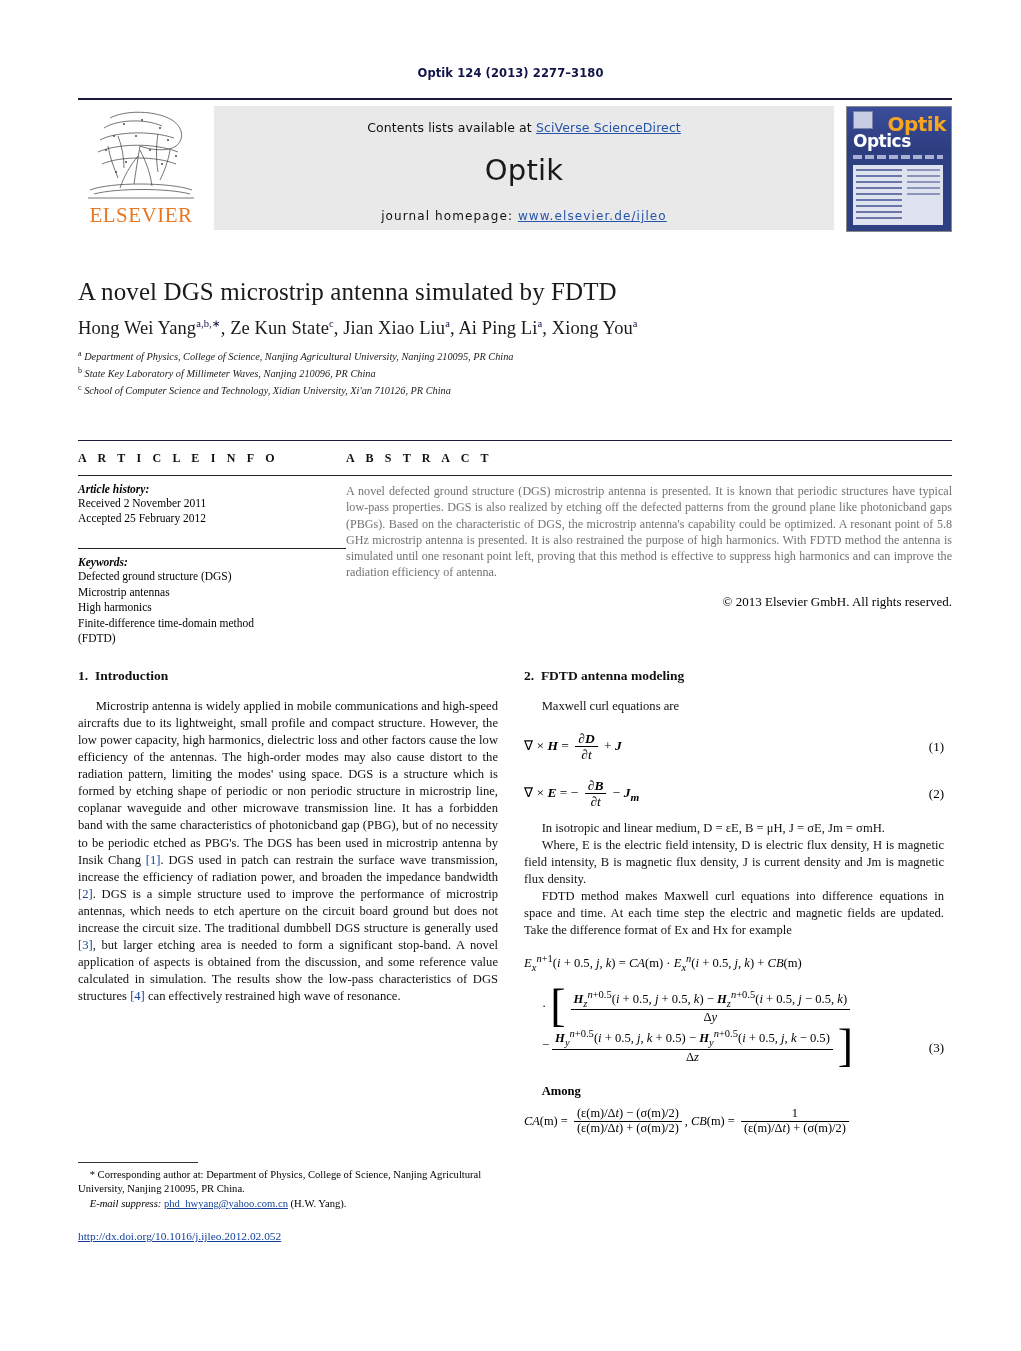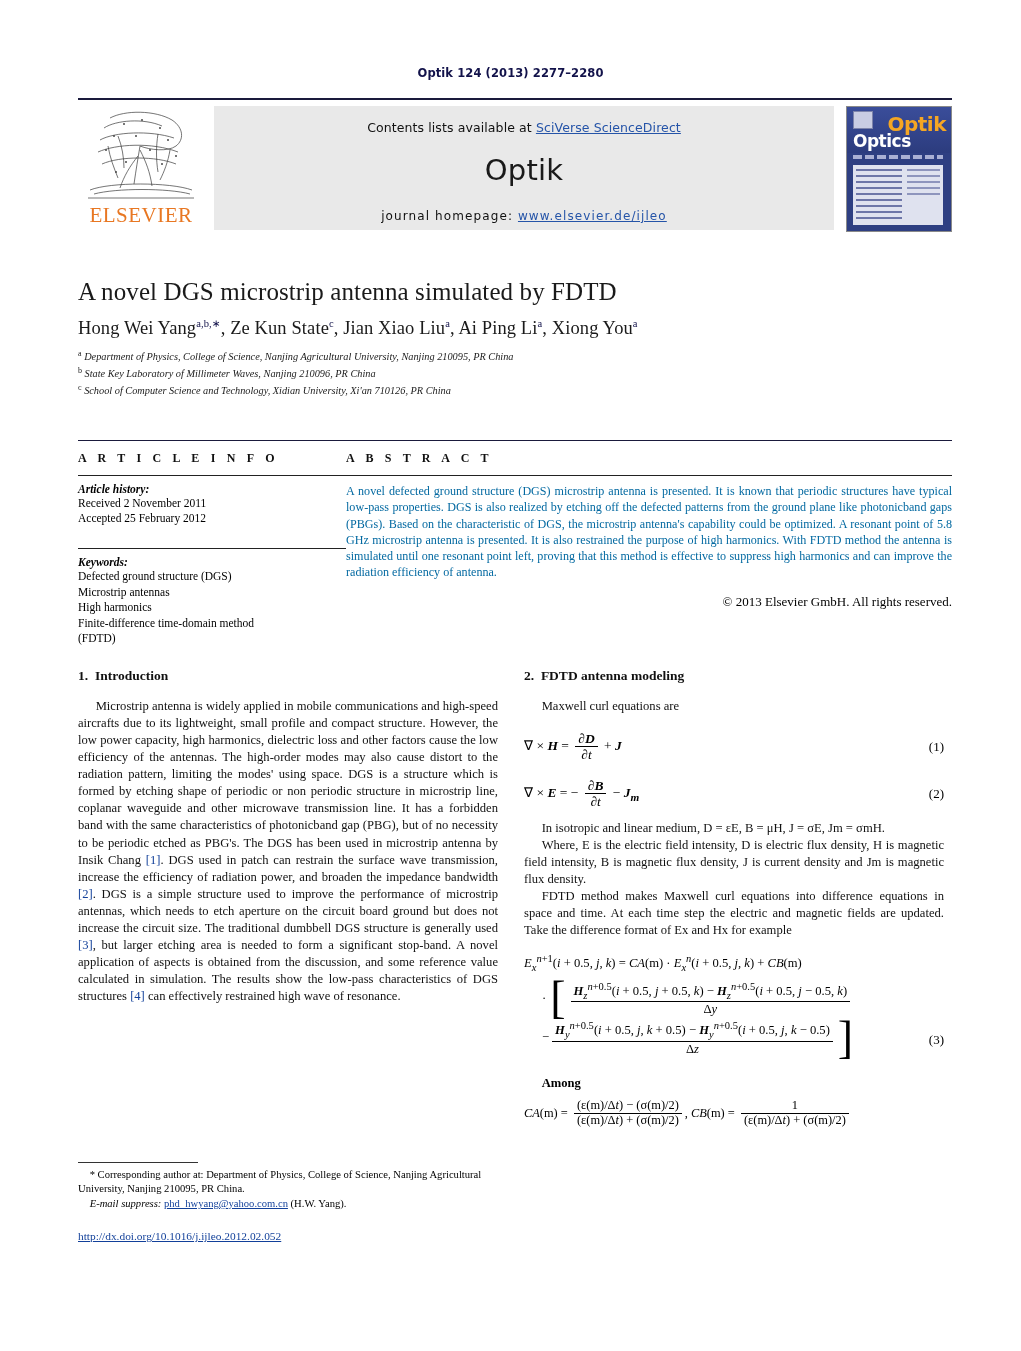--- a/index.html
+++ b/index.html
@@ -259,21 +259,21 @@
   .info-line {
     font-size: 11.5px;
     line-height: 1.32;
   }
   .info-gap { height: 22px; }
   .keywords-list .info-line { line-height: 1.35; }
   .abstract-text {
     font-size: 12.1px;
     line-height: 1.345;
     text-align: justify;
-    color: #0369a1;
+    color: #737373;
   }
   .copyright-line {
     text-align: right;
     font-size: 13px;
     margin-top: 13px;
   }
 
   
   .body-cols {
     position: absolute;
@@ -319,21 +319,21 @@
     margin: 0 3px;
     line-height: 1.12;
   }
   .frac .num { display: block; padding: 0 3px; }
   .frac .den { display: block; border-top: 1.1px solid #000; padding: 0 3px; }
   .eq3 {
     font-size: 12.6px;
     margin: 14px 0 6px 0;
     position: relative;
   }
-  .eq3 .line1 { margin-bottom: 8px; }
+  .eq3 .line1 { margin-bottom: 16px; }
   .eq3 .line2, .eq3 .line3 {
     display: flex;
     align-items: center;
     margin-left: 18px;
   }
   .eq3 .line3 { margin-top: 4px; }
   .bracket-l {
     display: inline-block;
     font-size: 46px;
     line-height: 0.62;
@@ -397,21 +397,21 @@
     font-size: 11.4px;
     line-height: 1.42;
   }
   .issn-doi { color: #12409a; }
 </style>
 </head>
 <body>
 
 <div class="page">
 
-  <div class="running-head">Optik 124 (2013) 2277–2280</div>
+  <div class="running-head">Optik 124 (2013) 2277–3180</div>
 
   <div class="masthead">
     <div class="masthead-rule-top"></div>
     <div class="masthead-body">
 
       <div class="elsevier-logo">
         <div class="elsevier-tree">
           <svg width="122" height="96" viewBox="0 0 122 96" xmlns="http://www.w3.org/2000/svg">
             <g stroke="#3a3a3a" stroke-width="0.7" fill="none">
               <path d="M30 12 C45 4, 75 4, 92 14 C104 22, 104 34, 96 40 C88 46, 70 44, 60 40"></path>

